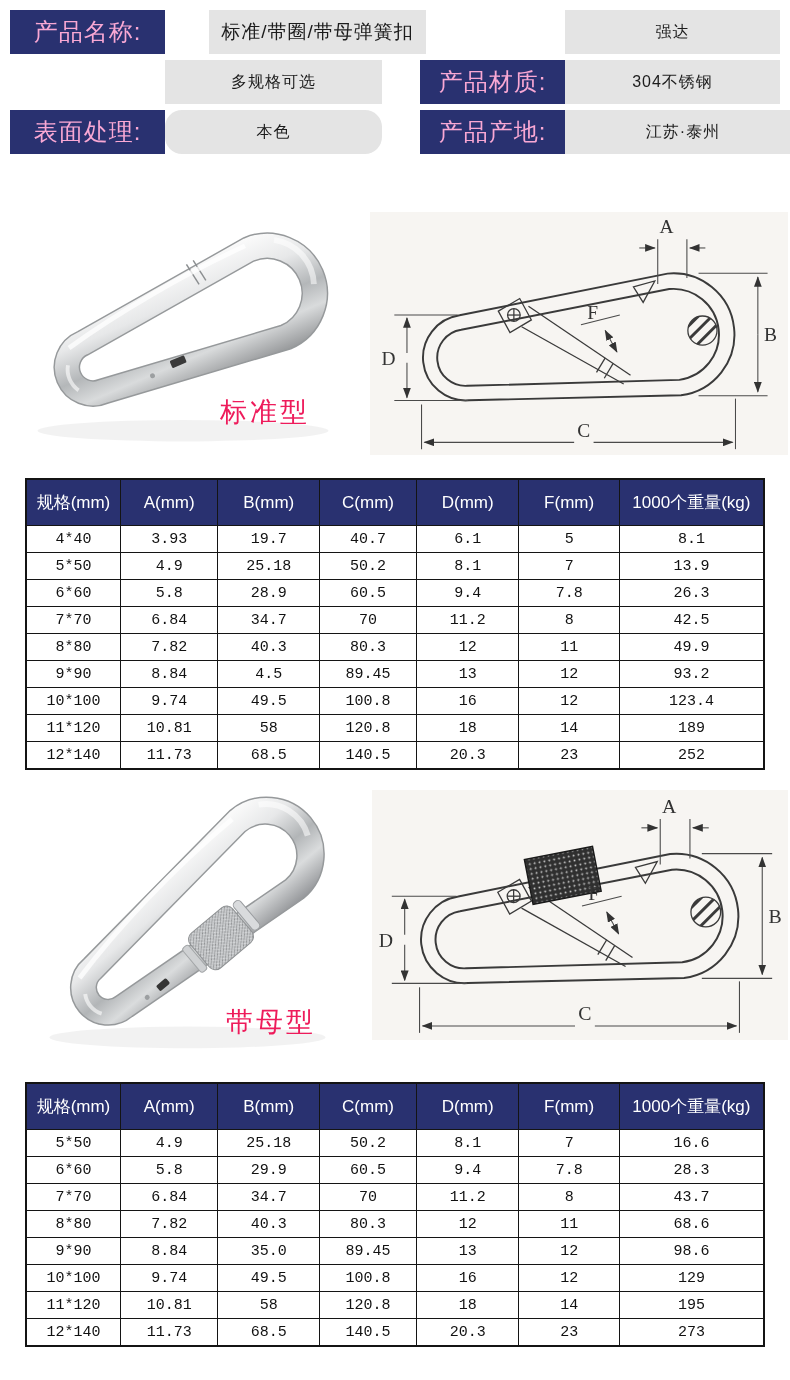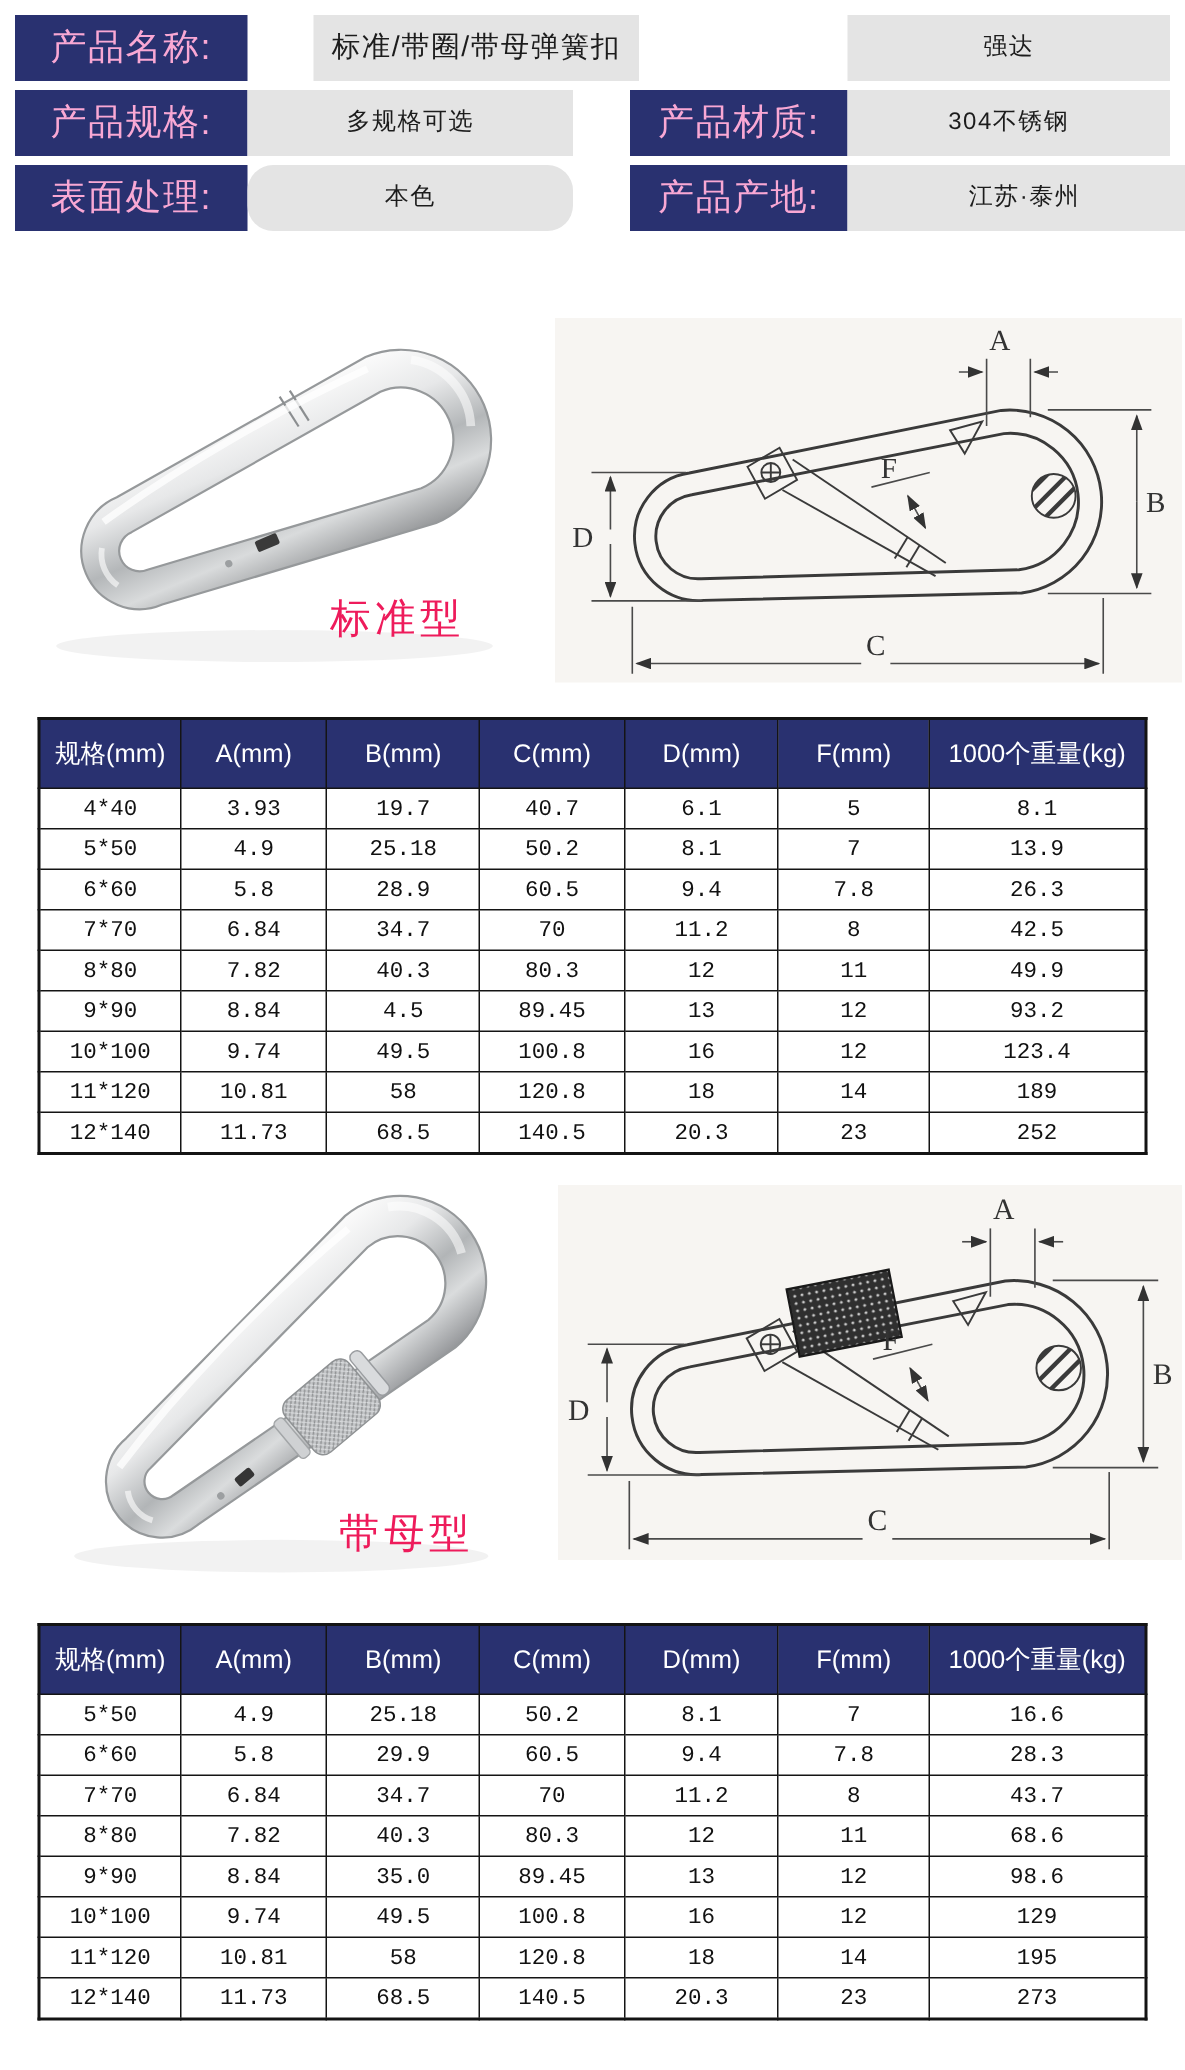--- a/index.html
+++ b/index.html
@@ -24,21 +24,20 @@
 </style>
 </head>
 <body>
 
 <div id="page">
 
   <div class="ibox label" style="left:10px;top:10px;width:155px;">产品名称:</div>
   <div class="ibox value" style="left:165px;top:10px;width:217px;font-size:19px;margin-left:44px;">标准/带圈/带母弹簧扣</div>
   <div class="ibox value" style="left:565px;top:10px;width:215px;">强达</div>
 
-  <div class="ibox label" style="left:10px;top:60px;width:155px;">产品规格:</div>
   <div class="ibox value" style="left:165px;top:60px;width:217px;">多规格可选</div>
   <div class="ibox label" style="left:420px;top:60px;width:145px;">产品材质:</div>
   <div class="ibox value" style="left:565px;top:60px;width:215px;">304不锈钢</div>
 
   <div class="ibox label" style="left:10px;top:110px;width:155px;">表面处理:</div>
   <div class="ibox value" style="left:165px;top:110px;width:217px;border-radius:17px;">本色</div>
   <div class="ibox label" style="left:420px;top:110px;width:145px;">产品产地:</div>
   <div class="ibox value" style="left:565px;top:110px;width:236px;">江苏·泰州</div>
 
   <div class="photo-wrap" style="left:8px;top:192px;width:350px;height:262px;">

